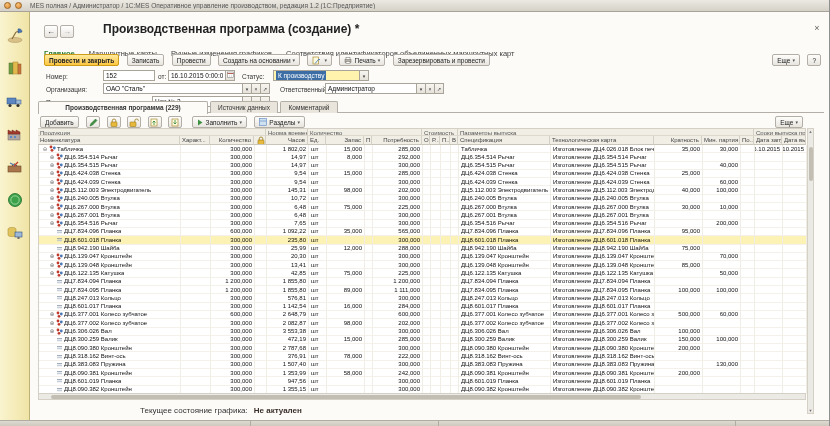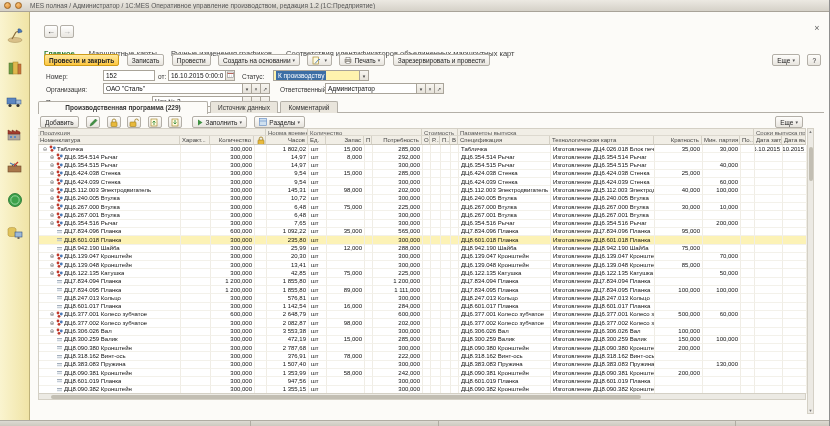--- a/index.html
+++ b/index.html
@@ -136,20 +136,21 @@
             <rect x="9" y="7" width="7" height="5" fill="#9db9d8" stroke="#2f4f80" stroke-width="0.6"></rect>
             <rect x="11.5" y="12" width="2" height="2" fill="#6e6660"></rect>
           </svg>
         </div>
       </div>
   </div>
 
   <div id="main">
     <div class="navbtn" id="back-btn">←</div>
     <div class="navbtn" id="fwd-btn">→</div>
+    <div id="form-title">Производственная программа (создание) *</div>
     <div id="form-close">×</div>
 
     <div id="top-tabs"><span class="top-tab active">Главное</span><span class="top-tab">Маршрутные карты</span><span class="top-tab">Ручные изменения графиков</span><span class="top-tab">Соответствия идентификаторов объединенных маршрутных карт</span></div>
 
     <div id="cmdbar">
       <span class="btn primary">
           <span>Провести и закрыть</span>
         </span>
       <span class="btn">
           <span>Записать</span>
@@ -1310,20 +1311,23 @@
 
     <div id="vscroll">
       <span class="varrow" style="top:0">▲</span>
       <div id="vthumb"></div>
       <span class="varrow" style="bottom:0">▼</span>
     </div>
     <div id="hscroll">
       <div id="hthumb"></div>
     </div>
 
+    <div id="statusline">
+      <span>Текущее состояние графика:</span><b>Не актуален</b>
+    </div>
   </div>
 
   <div id="bottomstrip">
     <span class="seg" style="left:250px"></span>
       <span class="seg" style="left:438px"></span>
       <span class="seg" style="left:735px"></span>
   </div>
 </div>
 
 </body></html>

